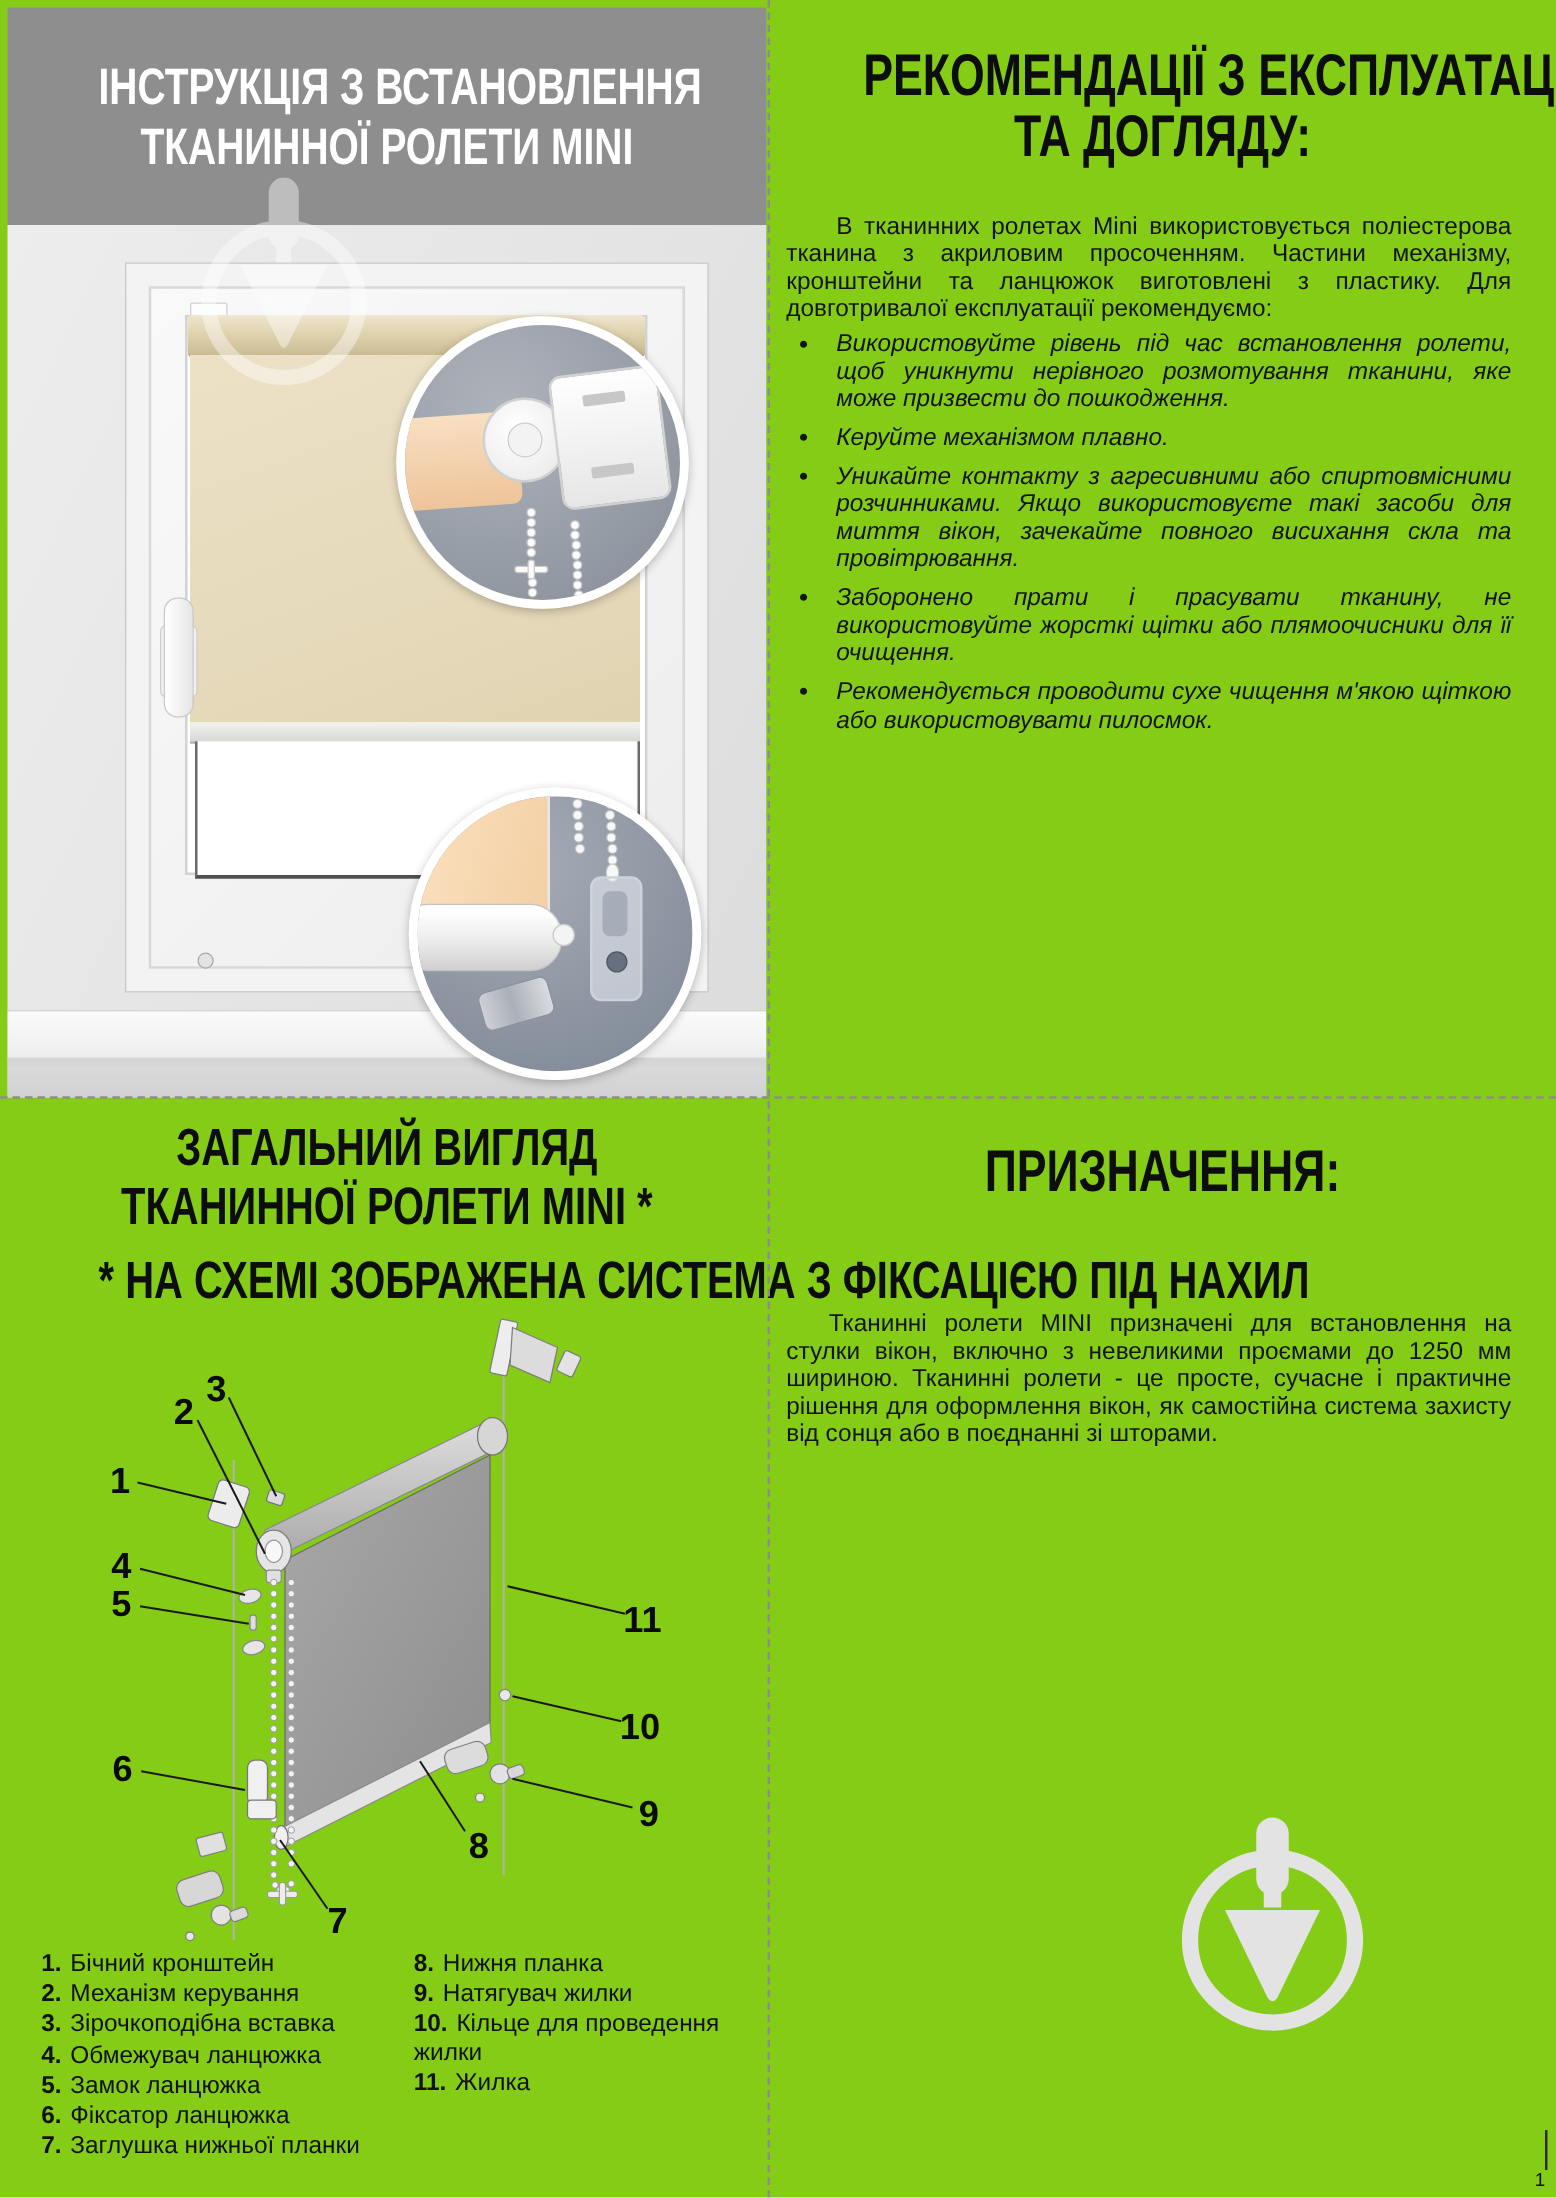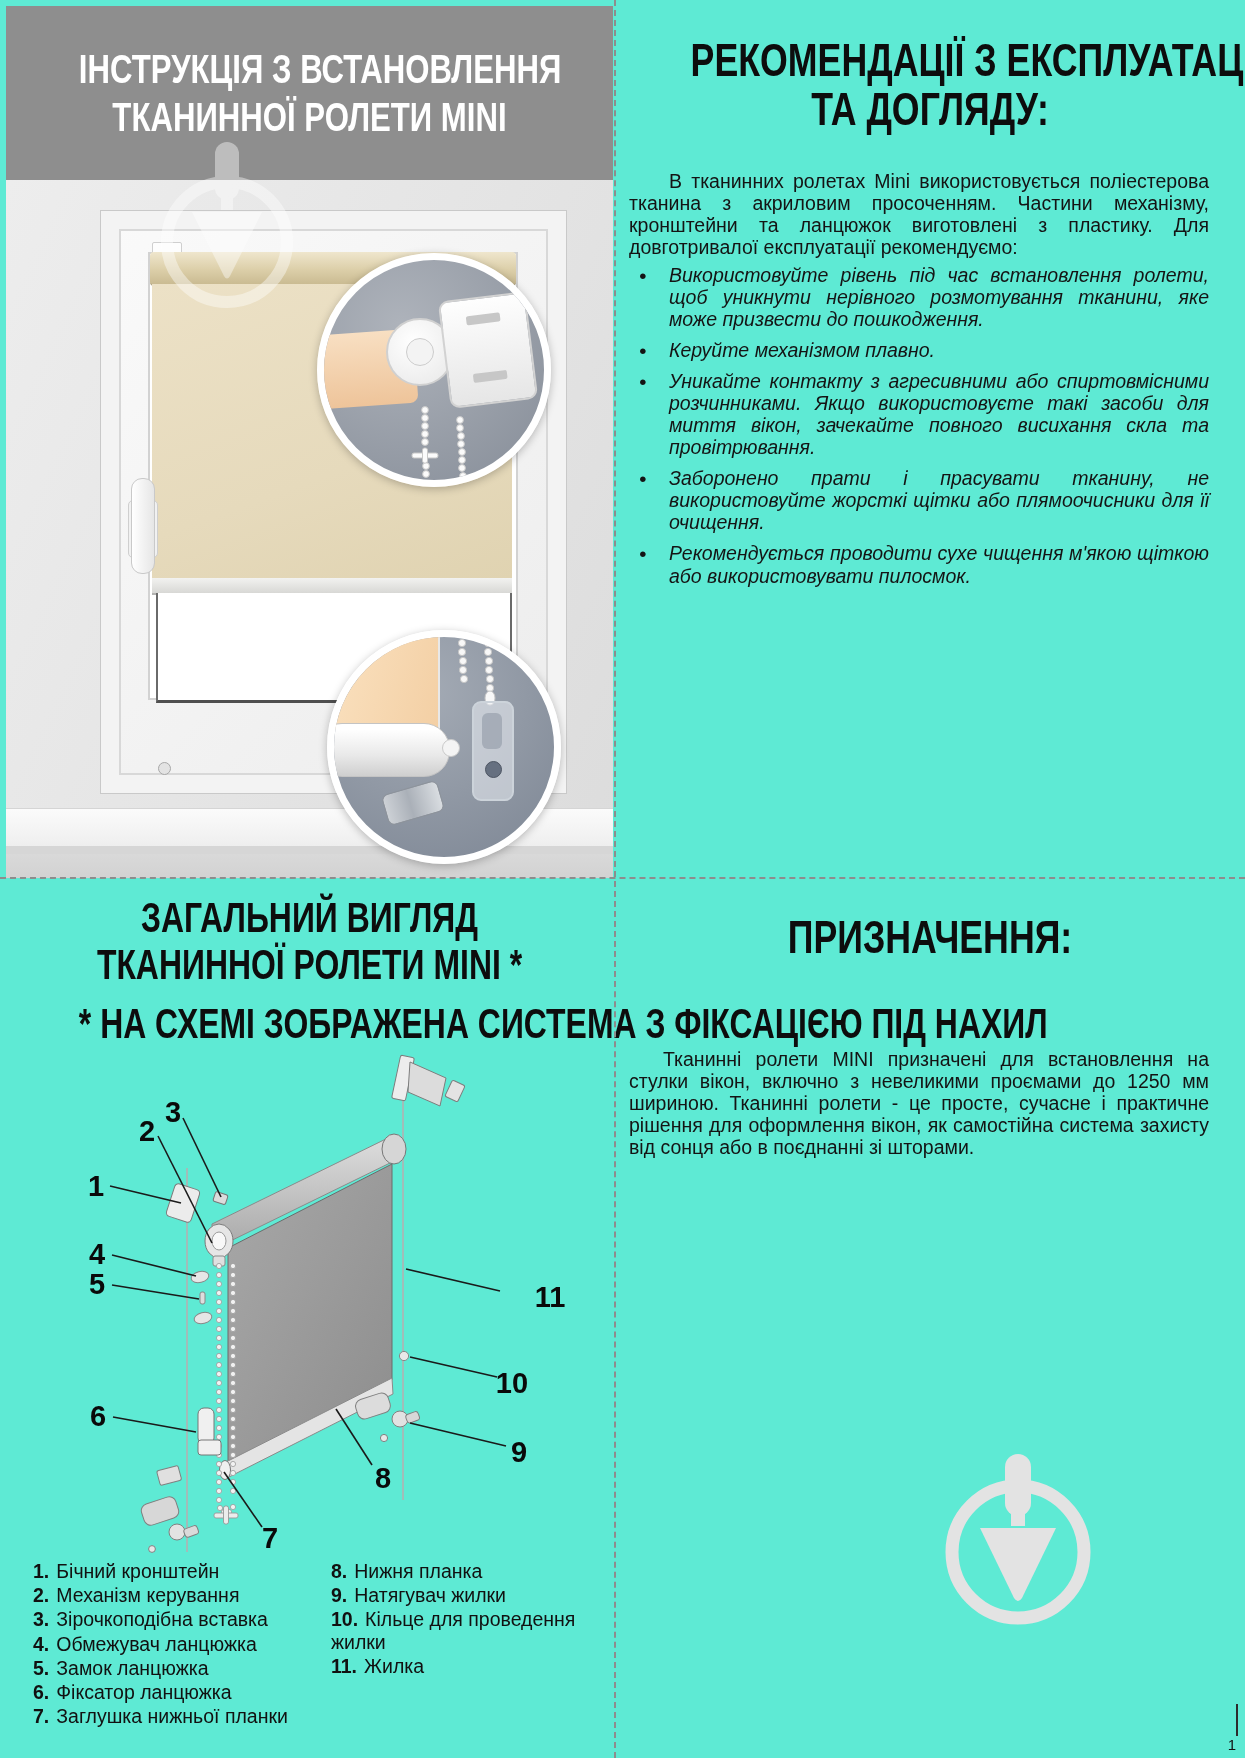--- a/index.html
+++ b/index.html
@@ -1,16 +1,16 @@
 <!DOCTYPE html>
 <html><head>
 <meta charset="utf-8">
 <style>
   html,body{margin:0;padding:0;background:#fff;}
-  .page{position:relative;width:1245px;height:1758px;background:#5eead4;overflow:hidden;
+  .page{position:relative;width:1245px;height:1758px;background:#84cc16;overflow:hidden;
         font-family:"Liberation Sans", sans-serif;color:#111;}
 
   
   .div-v{position:absolute;left:614px;top:0;height:1758px;width:0;border-left:2px dashed #8d8d8d;z-index:40;}
   .div-h{position:absolute;left:0;top:877px;width:1245px;height:0;border-top:2px dashed #8d8d8d;z-index:40;}
 
   
   .sqz{display:block;transform:scaleX(0.76);transform-origin:50% 50%;white-space:nowrap;}
   .big-h{font-weight:bold;text-align:center;letter-spacing:0;}
 
@@ -383,21 +383,21 @@
   <div class="callout" style="left:96px;top:1186px;">1</div>
   <div class="callout" style="left:147px;top:1131px;">2</div>
   <div class="callout" style="left:173px;top:1112px;">3</div>
   <div class="callout" style="left:97px;top:1254px;">4</div>
   <div class="callout" style="left:97px;top:1284px;">5</div>
   <div class="callout" style="left:98px;top:1416px;">6</div>
   <div class="callout" style="left:270px;top:1538px;">7</div>
   <div class="callout" style="left:383px;top:1478px;">8</div>
   <div class="callout" style="left:519px;top:1452px;">9</div>
   <div class="callout" style="left:512px;top:1383px;">10</div>
-  <div class="callout" style="left:514px;top:1297px;margin-left:36px;">11</div>
+  <div class="callout" style="left:514px;top:1297px;">11</div>
 
   <div class="legend legend-l">
     <div class="leg"><span class="leg-n">1.</span><span>Бічний кронштейн</span></div>
     <div class="leg"><span class="leg-n">2.</span><span>Механізм керування</span></div>
     <div class="leg"><span class="leg-n">3.</span><span>Зірочкоподібна вставка</span></div>
     <div class="leg"><span class="leg-n">4.</span><span>Обмежувач ланцюжка</span></div>
     <div class="leg"><span class="leg-n">5.</span><span>Замок ланцюжка</span></div>
     <div class="leg"><span class="leg-n">6.</span><span>Фіксатор ланцюжка</span></div>
     <div class="leg"><span class="leg-n">7.</span><span>Заглушка нижньої планки</span></div>
   </div>

